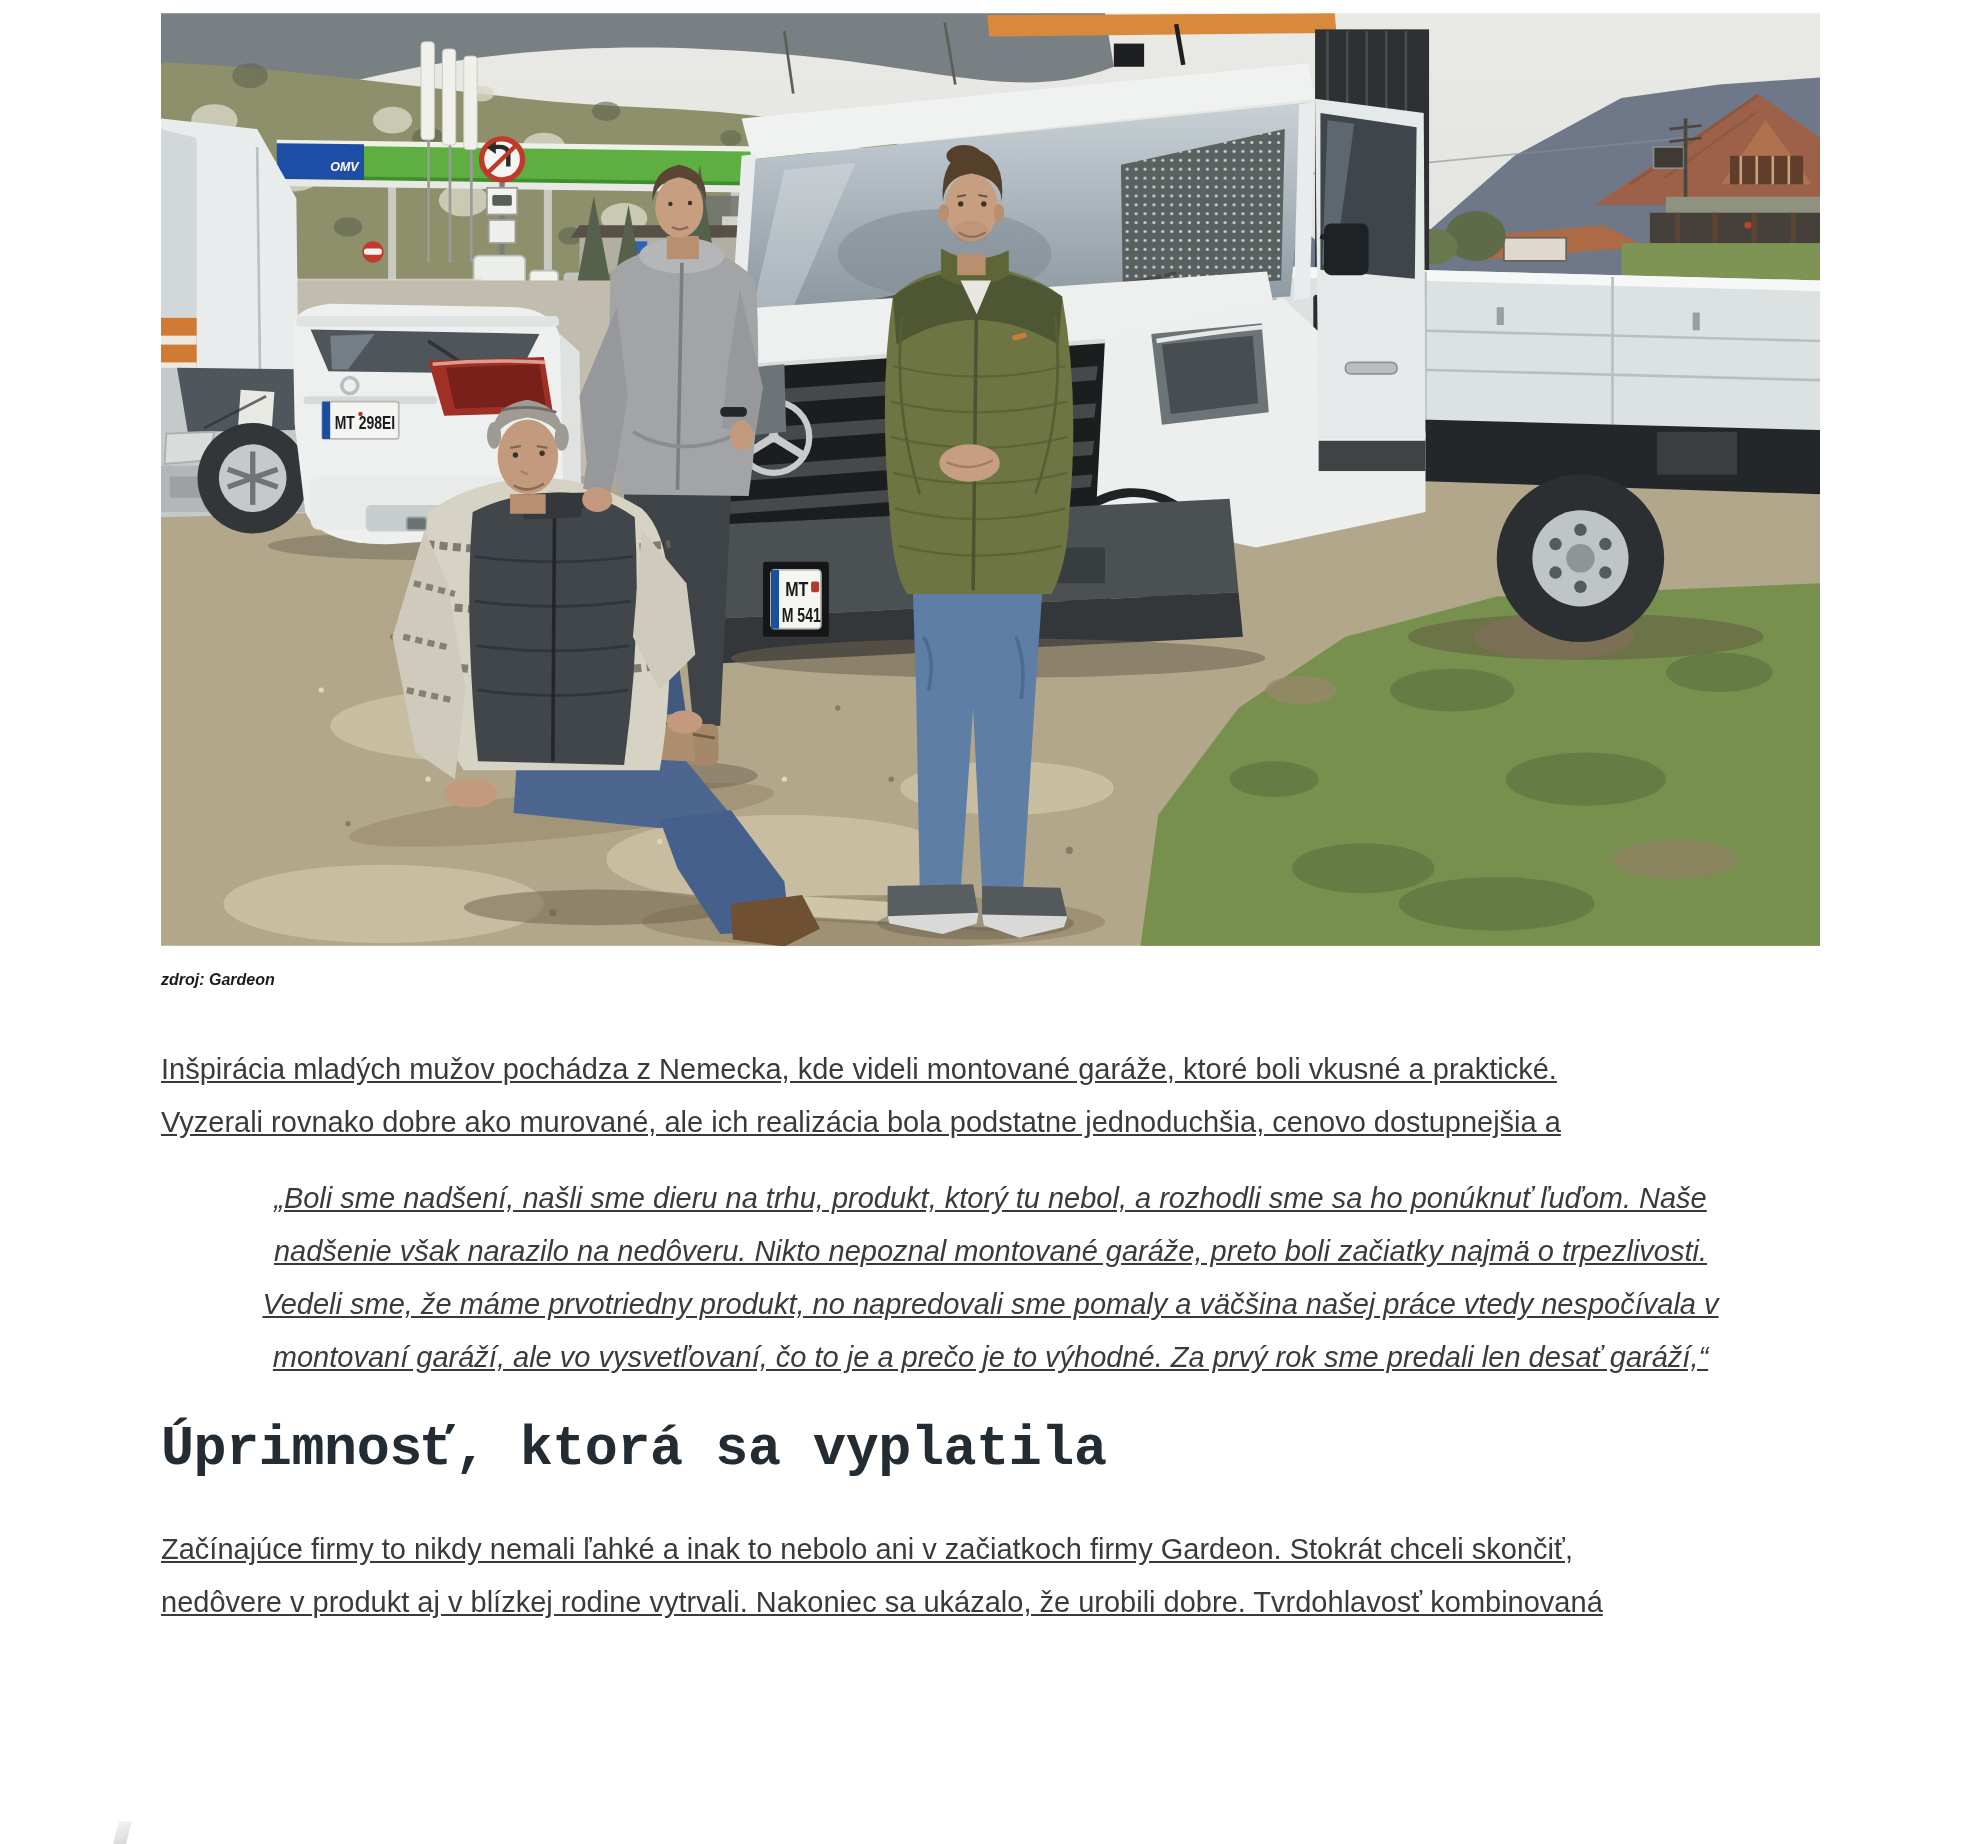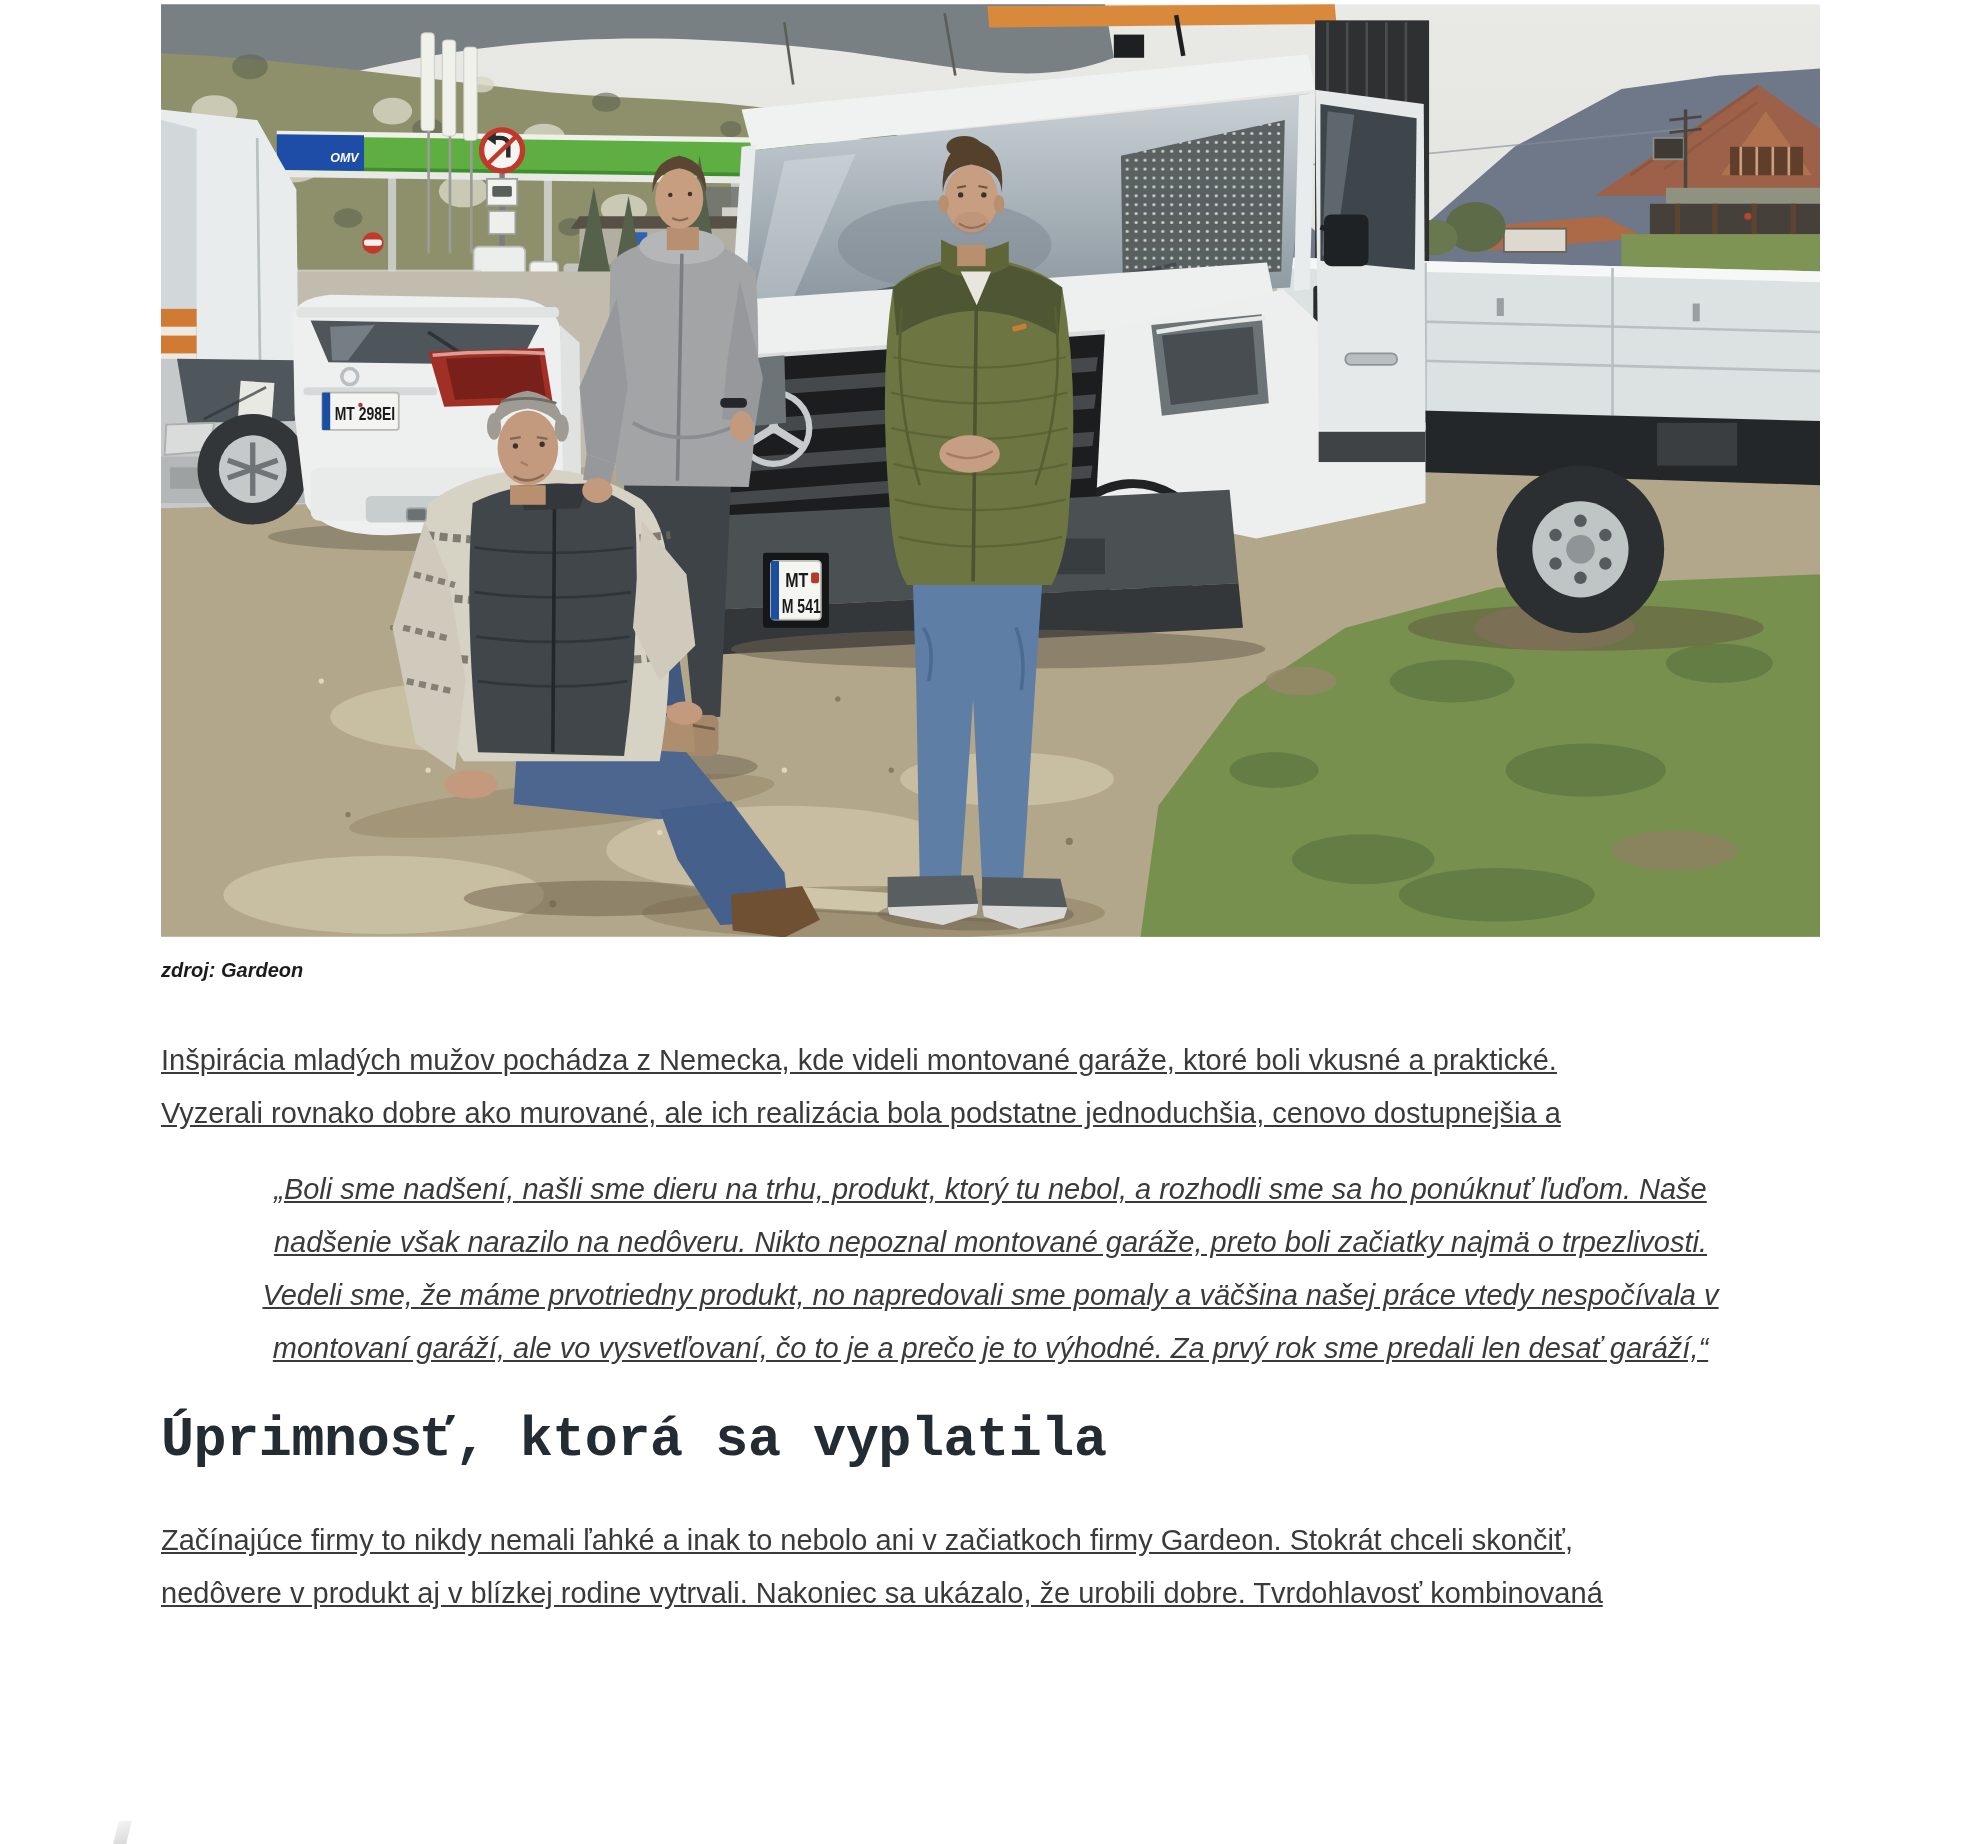--- a/index.html
+++ b/index.html
@@ -1,21 +1,21 @@
 <!DOCTYPE html>
 <html style="font-size:14.3px"><head>
 <meta charset="utf-8">
 <style>
   html,body{margin:0;padding:0;background:#ffffff;}
   .page{position:relative;width:1980px;height:1845px;background:#fff;overflow:hidden;
         font-family:"Liberation Sans",sans-serif;}
-  .content{position:absolute;left:161px;top:4px;width:1659px;}
+  .content{position:absolute;left:161px;top:13px;width:1659px;}
   figure.photo{margin:0;width:1659px;height:933px;display:block;}
   figure.photo svg{display:block;}
-  .caption{margin-top:19.6px;font-style:italic;font-weight:bold;font-size:20px;
+  .caption{margin-top:19.6px;font-style:italic;font-weight:bold;font-size:16px;
            line-height:27px;color:#1b1b1b;}
   .article{margin-top:50px;color:#3a3a3a;}
   .para{margin:0 0 23px 0;text-decoration:underline;}
   .tline{font-size:29px;line-height:53px;white-space:nowrap;}
   .quote .tline.q{font-style:italic;text-align:center;}
   h2.headline{font-family:Liberation Mono, monospace;font-weight:bold;font-size:55px;
               line-height:57px;color:#232b33;margin:37px 0 45px 0;letter-spacing:-0.4px;}
   .para.last{margin-bottom:0;}
   .corner-mark{position:absolute;left:116px;top:1821px;width:13.4px;height:23px;
                background:linear-gradient(160deg,#f0f0f0,#c9c9c9);transform:skewX(-14deg);opacity:.7;}

